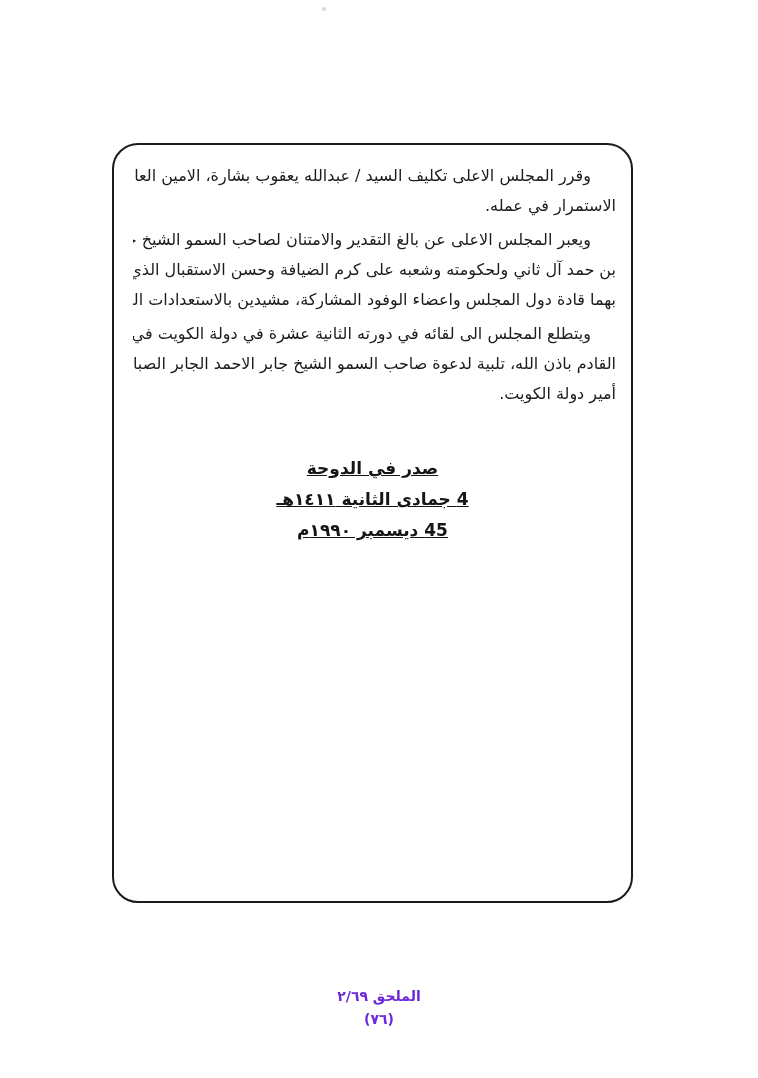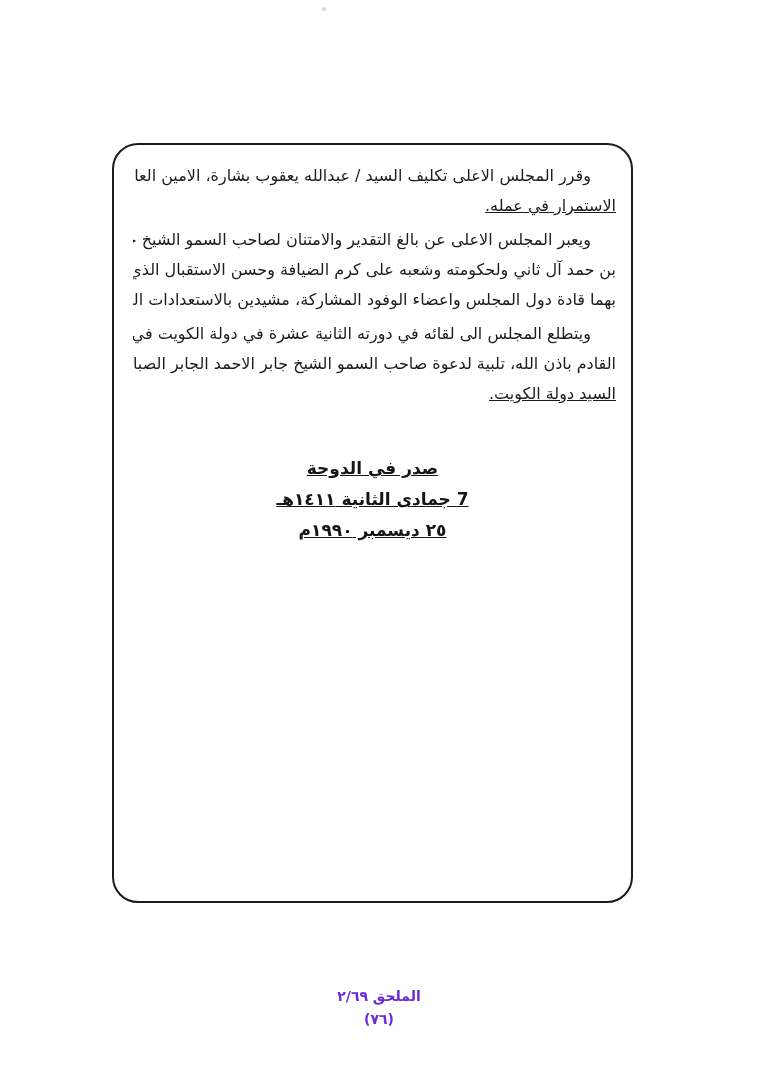--- a/index.html
+++ b/index.html
@@ -39,21 +39,20 @@
   }
   .line {
     text-align: justify;
     text-align-last: justify;
     overflow: hidden;
     white-space: nowrap;
   }
   .line.par-end {
     text-align: right;
     text-align-last: right;
-    text-decoration: underline;
   }
   .line.indent { padding-right: 25px; }
   .line.new-par { margin-top: 4px; }
   .issued {
     position: absolute;
     top: 308px; left: 0; right: 0;
     direction: rtl;
     text-align: center;
     font-weight: bold;
     font-size: 17px;
@@ -83,27 +82,27 @@
   <div class="doc-frame">
 
     <div class="body-text" dir="rtl">
       <div class="line indent">وقرر المجلس الاعلى تكليف السيد / عبدالله يعقوب بشارة، الامين العام ،</div>
       <div class="line par-end">الاستمرار في عمله.</div>
       <div class="line indent new-par">ويعبر المجلس الاعلى عن بالغ التقدير والامتنان لصاحب السمو الشيخ خليفة</div>
       <div class="line">بن حمد آل ثاني ولحكومته وشعبه على كرم الضيافة وحسن الاستقبال الذي قوبل</div>
       <div class="line">بهما قادة دول المجلس واعضاء الوفود المشاركة، مشيدين بالاستعدادات الممتازة</div>
       <div class="line indent new-par">ويتطلع المجلس الى لقائه في دورته الثانية عشرة في دولة الكويت في شهر ديسمبر</div>
       <div class="line">القادم باذن الله، تلبية لدعوة صاحب السمو الشيخ جابر الاحمد الجابر الصباح،</div>
-      <div class="line par-end">السيد دولة الكويت.</div>
+      <div class="line par-end">أمير دولة الكويت.</div>
     </div>
 
     <div class="issued" dir="rtl">
       <div>صدر في الدوحة</div>
-      <div>7 جمادى الثانية ١٤١١هـ</div>
-      <div>٢٥ ديسمبر ١٩٩٠م</div>
+      <div>4 جمادى الثانية ١٤١١هـ</div>
+      <div>45 ديسمبر ١٩٩٠م</div>
     </div>
 
   </div>
 
   <div class="footer" dir="rtl">
     <div>الملحق ٢/٦٩</div>
     <div>(٧٦)</div>
   </div>
 
 </div>

